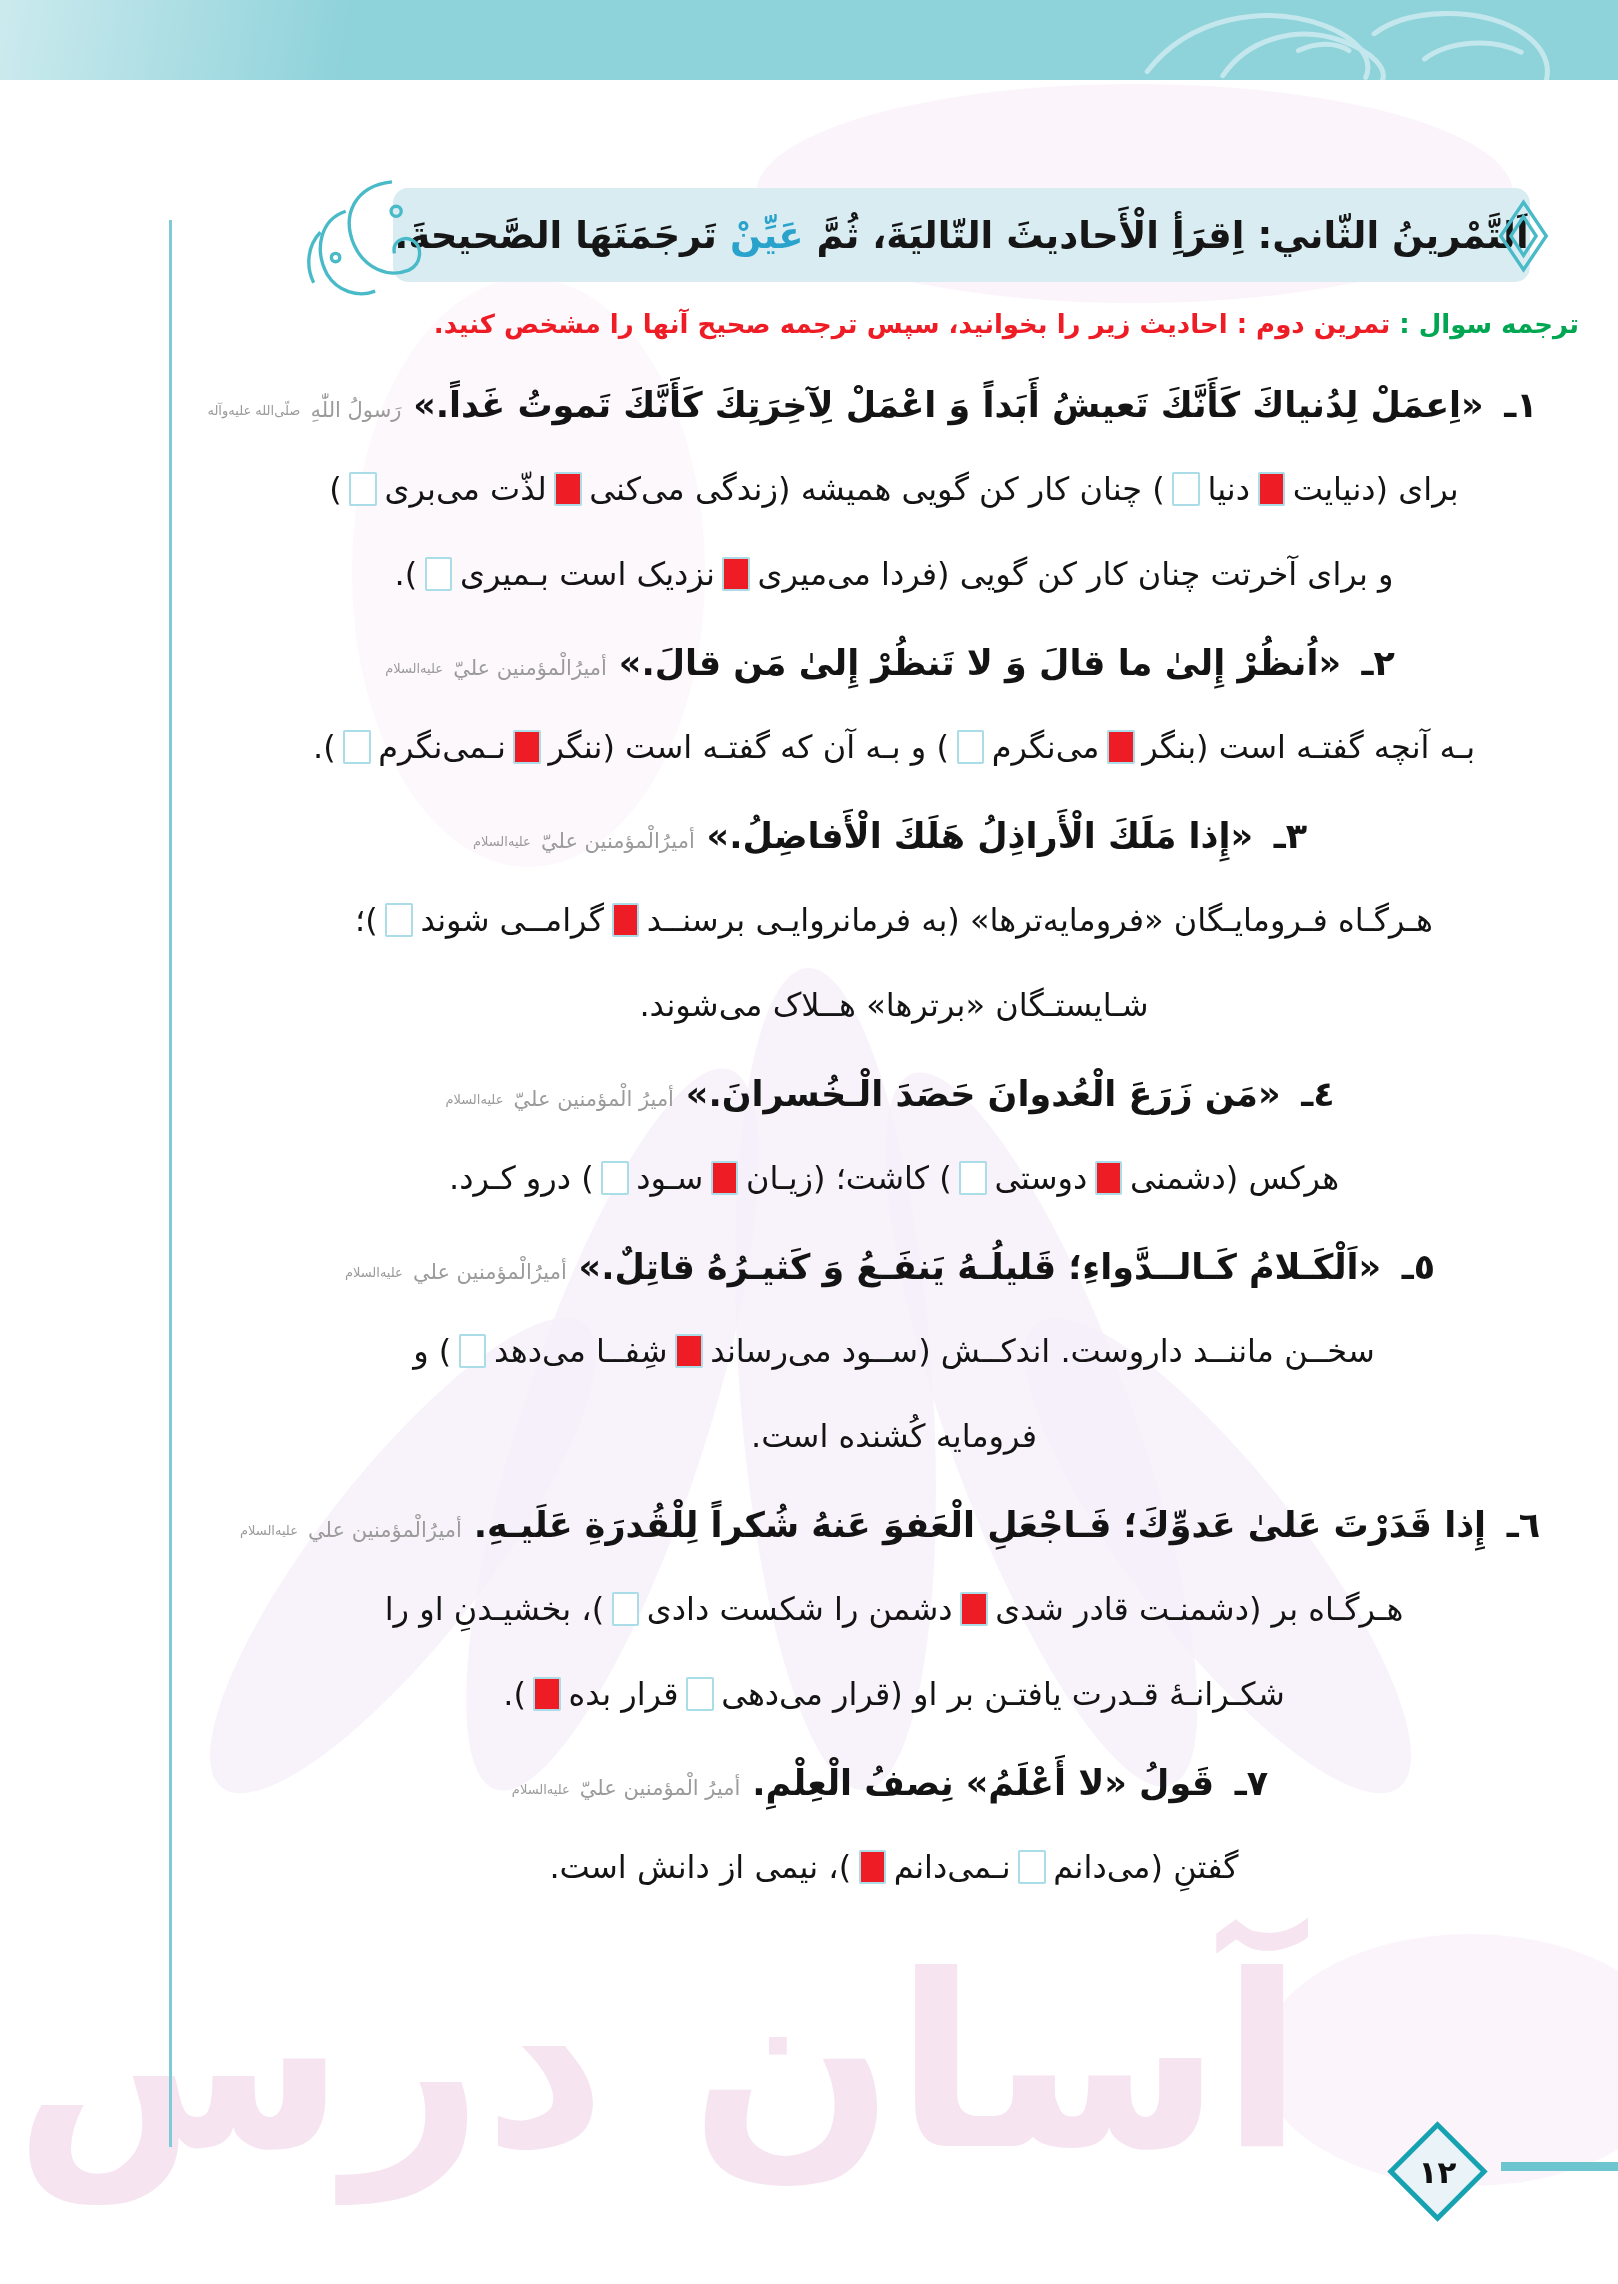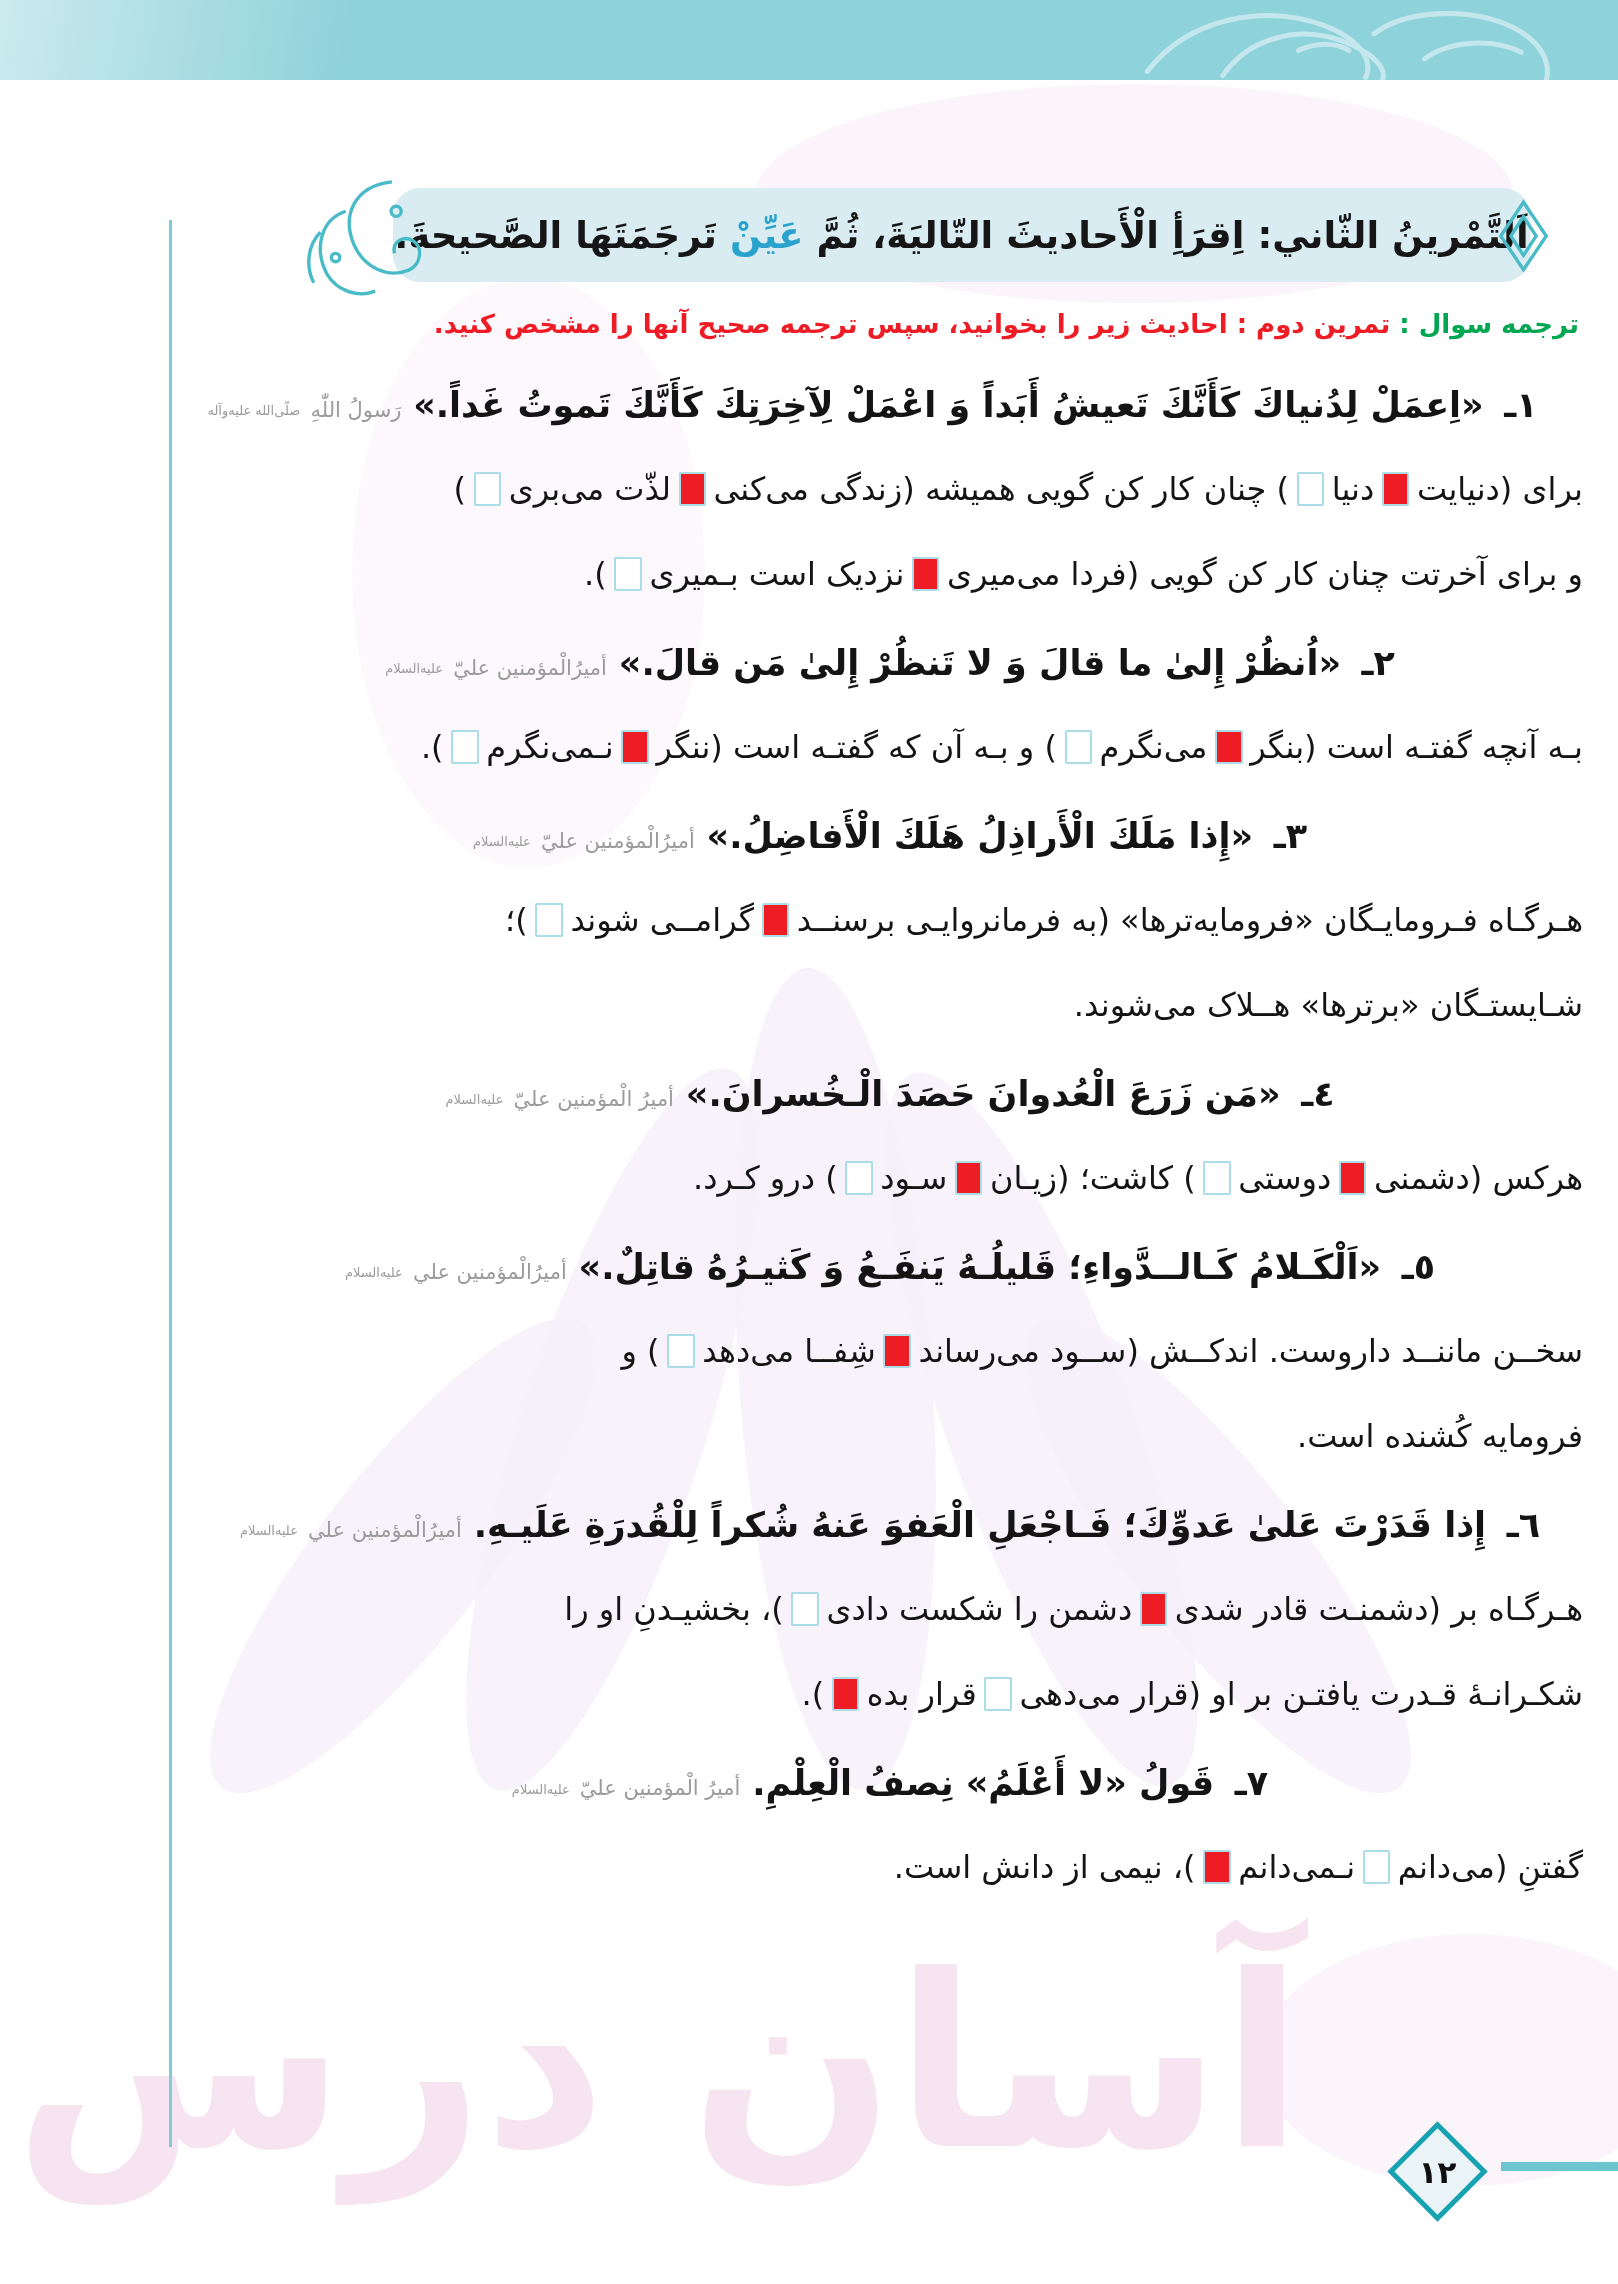--- a/index.html
+++ b/index.html
@@ -21,21 +21,21 @@
     background:var(--band,#8ed2da);
   }
   .top-band .sheen {
     position:absolute; inset:0;
     background:linear-gradient(100deg, rgba(255,255,255,.55) 0%, rgba(255,255,255,0) 22%);
   }
   .top-band svg { position:absolute; right:59px; top:0; }
   
   .banner {
     position:absolute; z-index:2; top:188px; left:394px; width:1137px; height:94px;
-    background:var(--banner_bg,#d9ecf2); border-radius:27px;
+    background:var(--banner_bg,#d9ecf2); border-radius:15px;
     display:flex; align-items:center; justify-content:center;
   }
   .banner-title { font-size:37px; font-weight:bold; color:#161616; white-space:nowrap; }
   .banner-title .hl { color:var(--highlight,#2aa3cc); }
   .orn { position:absolute; z-index:3; }
   .orn-left  { left:296px; top:165px; }
   .orn-right { left:1495px; top:198px; }
   
   .subtitle {
     position:absolute; z-index:2; top:304px; right:39px; left:202px;
@@ -56,21 +56,21 @@
     text-align:center; font-size:35px; font-weight:bold; color:#141414;
     line-height:1.45; margin-bottom:37px;
   }
   .arabic-line .num { margin-left:8.4px; }
   .attrib { font-size:21px; font-weight:normal; color:var(--gray,#9b9b9b); margin-right:11.8px; white-space:nowrap; }
   .attrib .honorific {
     font-size:13px; color:var(--gray,#9b9b9b); display:inline-block;
     max-width:50px; line-height:1.05; vertical-align:middle; margin-right:3.4px; text-align:center;
   }
   .persian-line {
-    text-align:right; font-size:32px; color:#141414; line-height:1.35; margin-bottom:42px;
+    text-align:center; font-size:32px; color:#141414; line-height:1.35; margin-bottom:42px;
   }
   .box {
     display:inline-block; width:23.5px; height:30px; border:2.5px solid var(--box_border,#aadde8);
     background:#ffffff; vertical-align:-5.9px; margin:0 7.6px; border-radius:1.7px;
   }
   .box.filled { background:var(--box_fill,#ee1c25); }
   
   .footer-bar {
     position:absolute; z-index:2; left:1502px; top:2162px; width:117px; height:9.3px;
     background:var(--bar,#6cc5cf);

